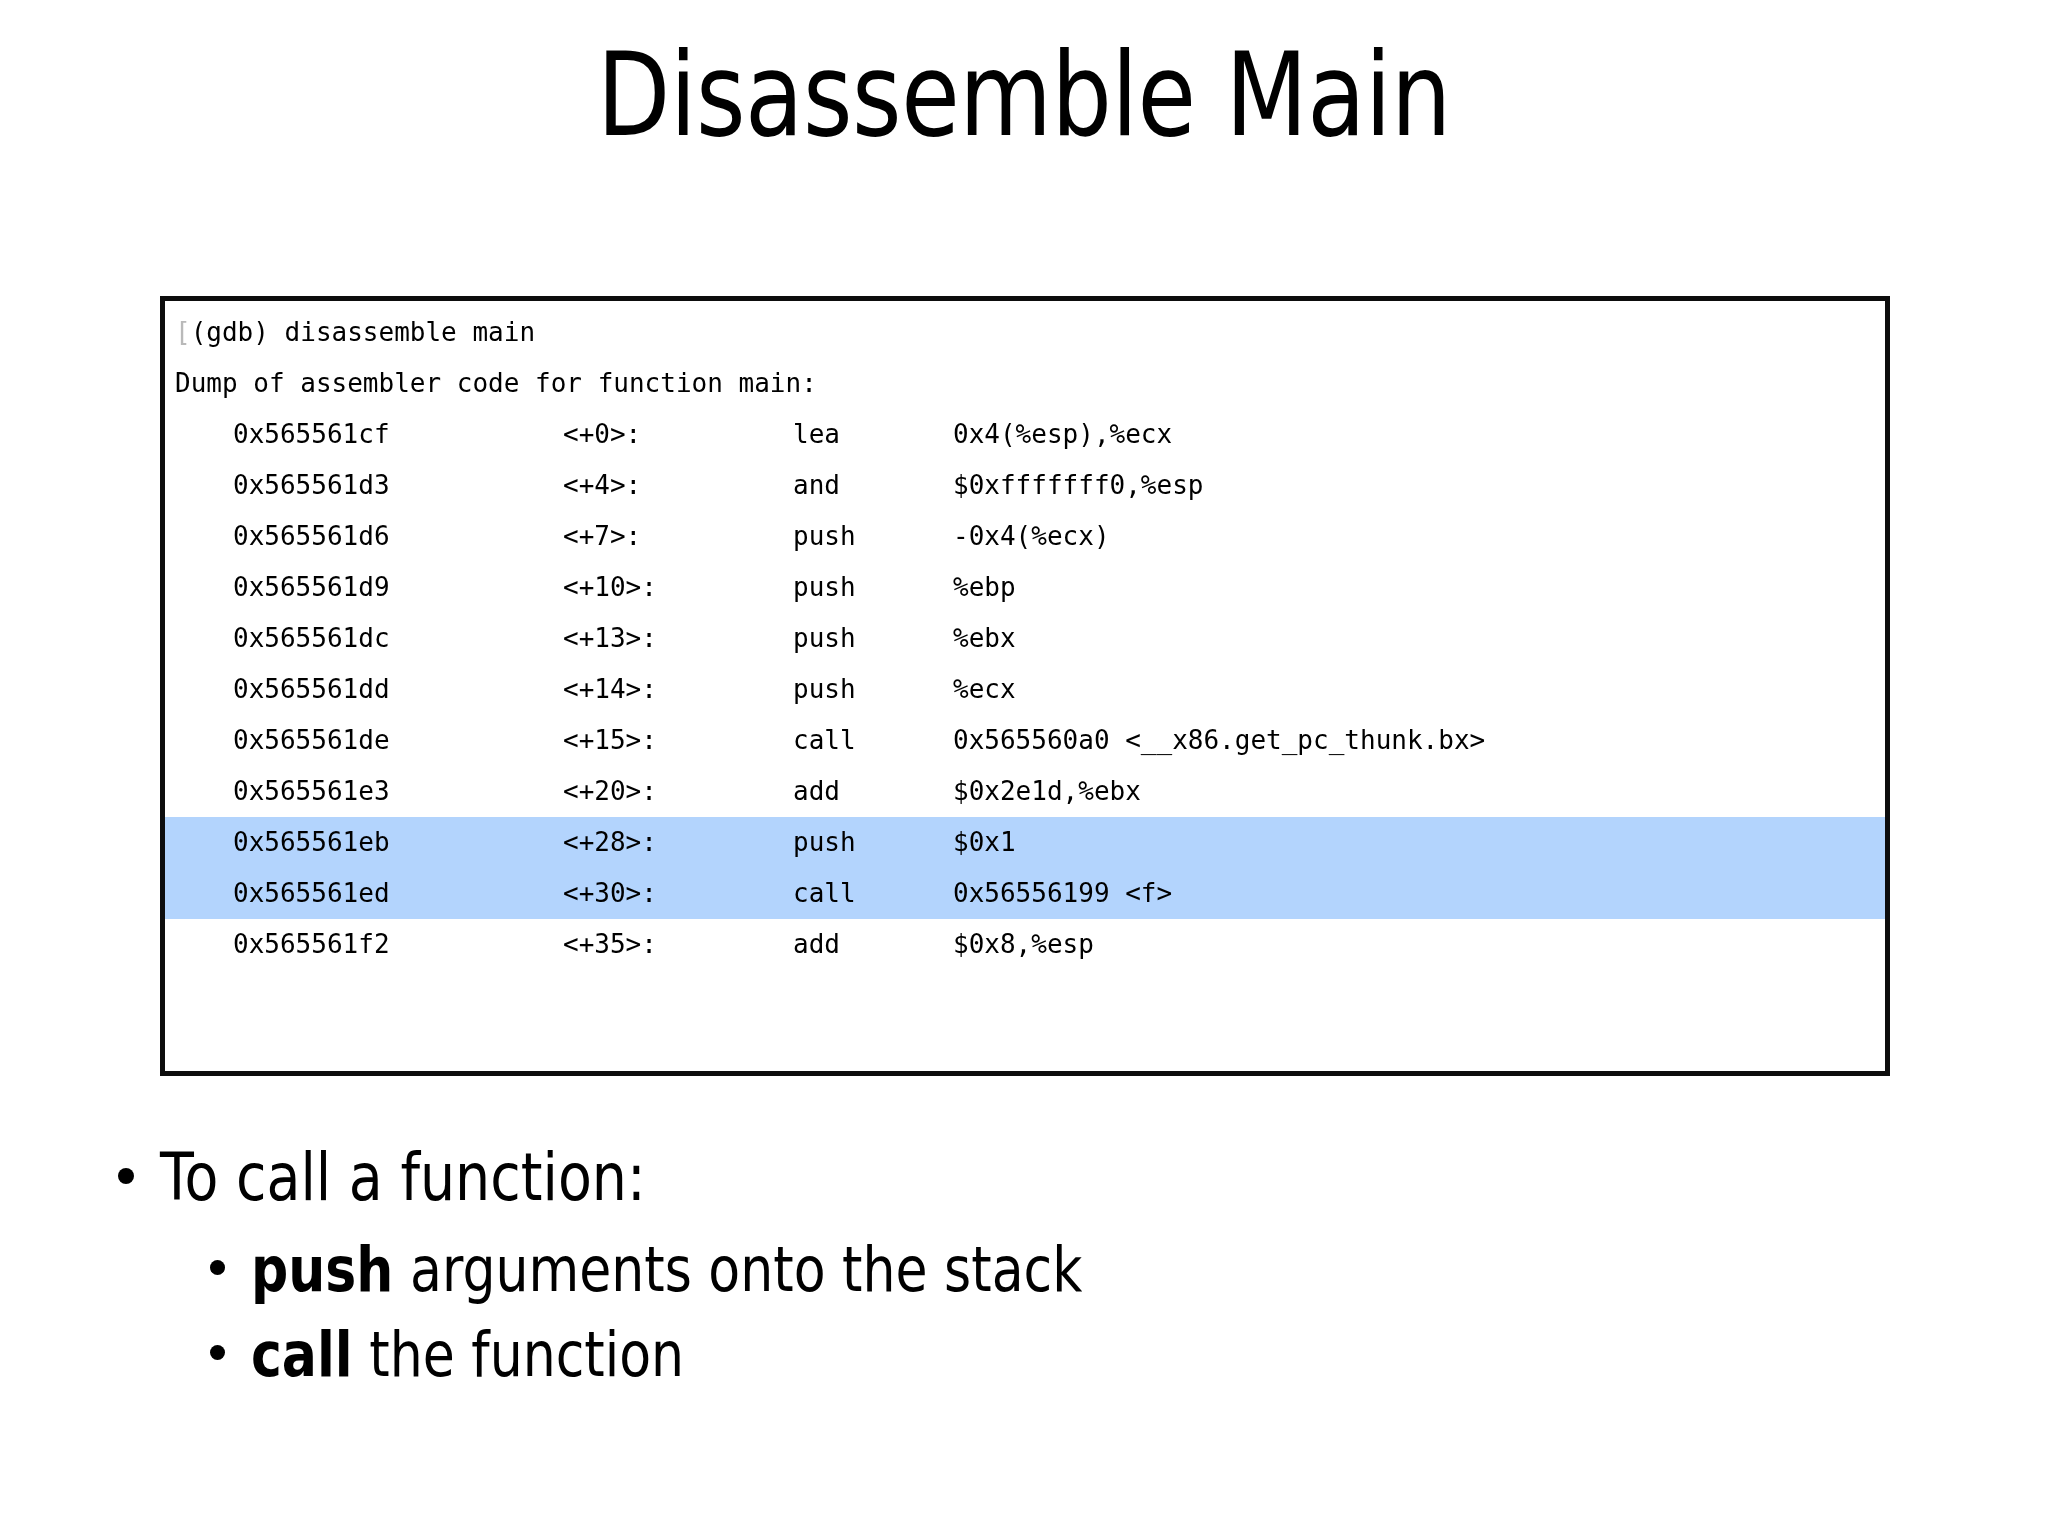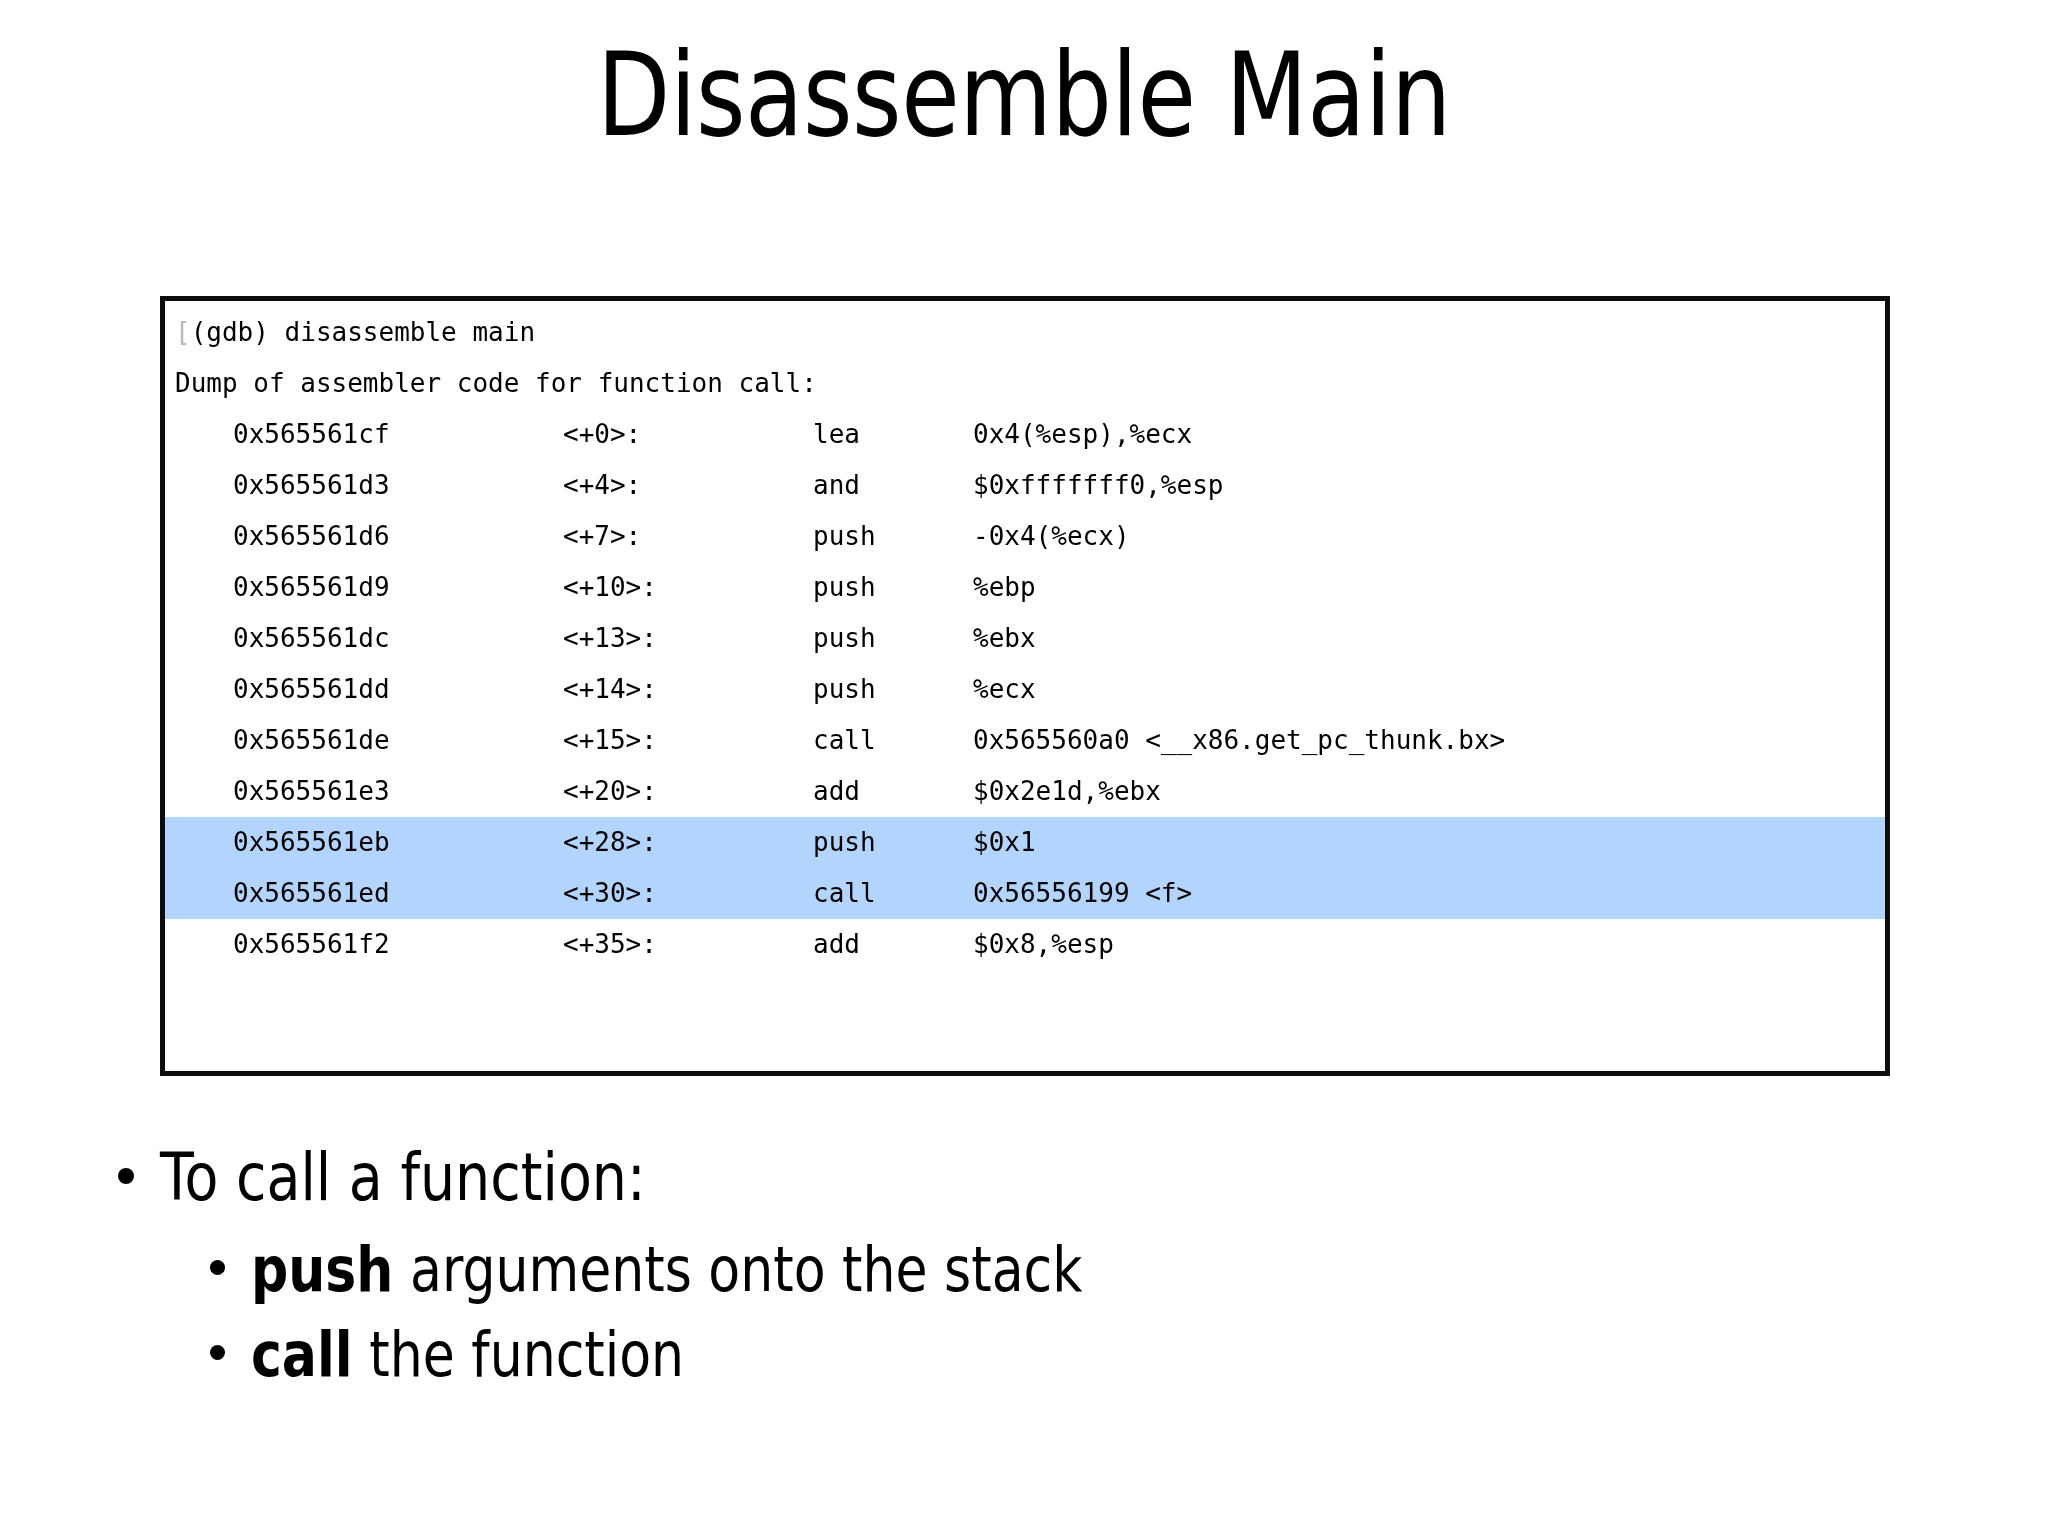--- a/index.html
+++ b/index.html
@@ -66,21 +66,21 @@
   .code-line.hl {
     background: #b3d4fd;
   }
   .code-line .prompt-caret {
     color: #b9b9b9;
   }
 
   
   .addr   { display: inline-block; width: 330px; }
   .off    { display: inline-block; width: 230px; }
-  .mnem   { display: inline-block; width: 160px; margin-left: 20px; }
+  .mnem   { display: inline-block; width: 160px; }
   .ops    { display: inline-block; }
   .indent { display: inline-block; width: 58px; }
 
   
   .bullets {
     position: absolute;
     left: 118px;
     top: 1136px;
     width: 1820px;
     font-family: "DejaVu Sans", sans-serif;
@@ -130,21 +130,21 @@
 </head>
 <body>
 
 <div class="slide-title">Disassemble Main</div>
 
 <div class="code-box">
   <div class="code-lines">
 
     <div class="code-line"><span class="prompt-caret">[</span><span>(gdb) disassemble main</span></div>
 
-    <div class="code-line">Dump of assembler code for function call:</div>
+    <div class="code-line">Dump of assembler code for function main:</div>
 
     <div id="instr-rows">
         <div class="code-line"><span class="indent"></span><span class="addr">0x565561cf</span><span class="off">&lt;+0&gt;:</span><span class="mnem">lea</span><span class="ops">0x4(%esp),%ecx</span></div>
         <div class="code-line"><span class="indent"></span><span class="addr">0x565561d3</span><span class="off">&lt;+4&gt;:</span><span class="mnem">and</span><span class="ops">$0xfffffff0,%esp</span></div>
         <div class="code-line"><span class="indent"></span><span class="addr">0x565561d6</span><span class="off">&lt;+7&gt;:</span><span class="mnem">push</span><span class="ops">-0x4(%ecx)</span></div>
         <div class="code-line"><span class="indent"></span><span class="addr">0x565561d9</span><span class="off">&lt;+10&gt;:</span><span class="mnem">push</span><span class="ops">%ebp</span></div>
         <div class="code-line"><span class="indent"></span><span class="addr">0x565561dc</span><span class="off">&lt;+13&gt;:</span><span class="mnem">push</span><span class="ops">%ebx</span></div>
         <div class="code-line"><span class="indent"></span><span class="addr">0x565561dd</span><span class="off">&lt;+14&gt;:</span><span class="mnem">push</span><span class="ops">%ecx</span></div>
         <div class="code-line"><span class="indent"></span><span class="addr">0x565561de</span><span class="off">&lt;+15&gt;:</span><span class="mnem">call</span><span class="ops">0x565560a0 &lt;__x86.get_pc_thunk.bx&gt;</span></div>
         <div class="code-line"><span class="indent"></span><span class="addr">0x565561e3</span><span class="off">&lt;+20&gt;:</span><span class="mnem">add</span><span class="ops">$0x2e1d,%ebx</span></div>

